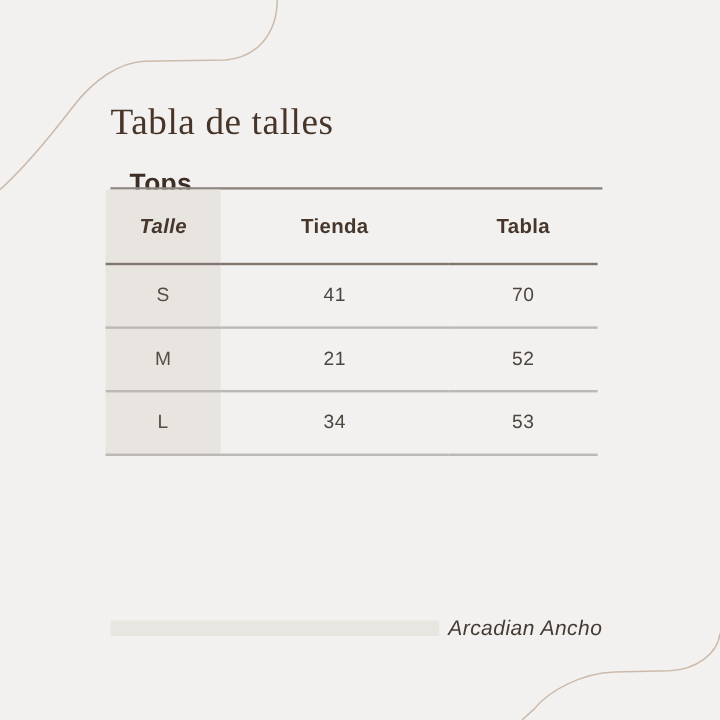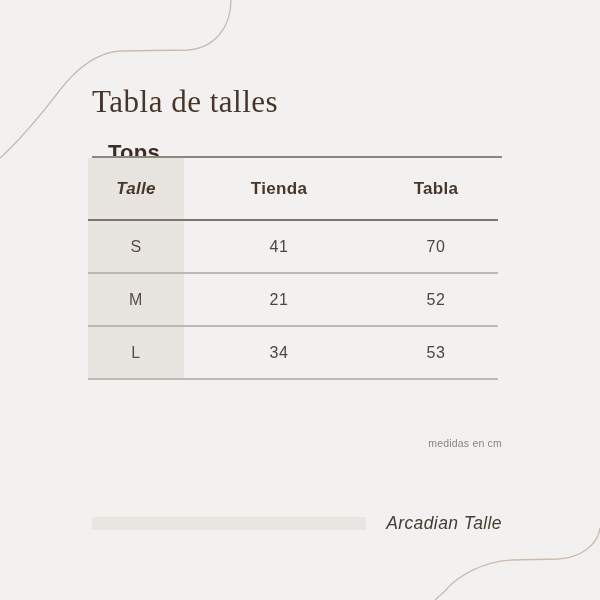--- a/index.html
+++ b/index.html
@@ -103,18 +103,17 @@
         <td class="cell">52</td>
       </tr>
       <tr>
         <td class="cell cell-size accent-col">L</td>
         <td class="cell">34</td>
         <td class="cell">53</td>
       </tr>
     </tbody>
   </table>
 
-  <div class="units-note">medidas en cm</div>
 
   <div class="footer-bar"></div>
-  <div class="brand-name">Arcadian Talle</div>
+  <div class="brand-name">Arcadian Ancho</div>
 
 </div>
 
 </body></html>

